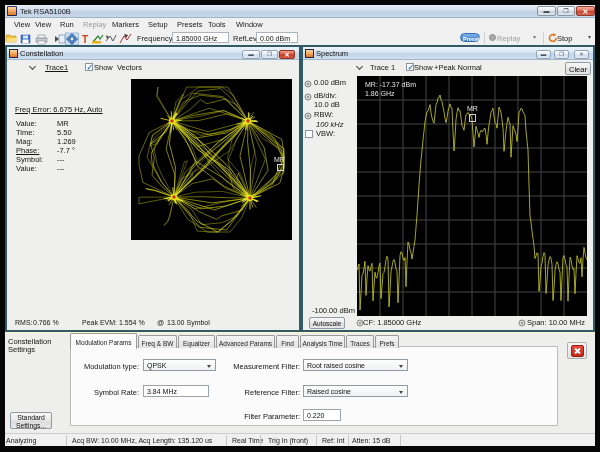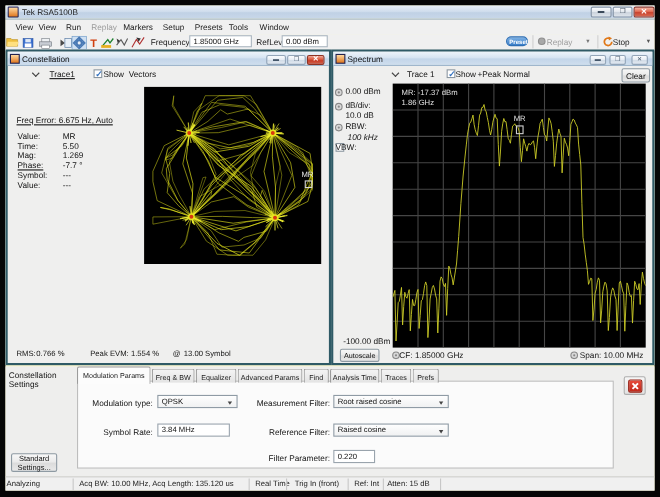--- a/index.html
+++ b/index.html
@@ -362,21 +362,21 @@
       </svg>
     <span class="smtext" style="left:11px;top:44px;">dB/div:</span>
     <span class="smtext" style="left:11px;top:53px;">10.0 dB</span>
     <svg class="abs" style="left:1px;top:65px;" width="9" height="9">
         <circle cx="4" cy="4" r="3" fill="#d8d8d8" stroke="#888"></circle>
         <circle cx="4" cy="4" r="1" fill="#888"></circle>
       </svg>
     <span class="smtext" style="left:11px;top:63px;">RBW:</span>
     <span class="smtext" style="left:13px;top:73px;font-style:italic;">100 kHz</span>
     <div class="cbx" style="left:2px;top:83px;"></div>
-    <span class="smtext" style="left:2px;top:82px;">VBW:</span>
+    <span class="smtext" style="left:13px;top:82px;">VBW:</span>
     <div class="abs" style="left:54px;top:29px;width:230px;height:240px;background:#000;">
       <svg width="230" height="240" viewBox="0 0 230 240">
         <g stroke="#464646" stroke-width="1">
           <line x1="23.0" y1="0" x2="23.0" y2="240"></line>
 <line x1="46.0" y1="0" x2="46.0" y2="240"></line>
 <line x1="69.0" y1="0" x2="69.0" y2="240"></line>
 <line x1="92.0" y1="0" x2="92.0" y2="240"></line>
 <line x1="115.0" y1="0" x2="115.0" y2="240"></line>
 <line x1="138.0" y1="0" x2="138.0" y2="240"></line>
 <line x1="161.0" y1="0" x2="161.0" y2="240"></line>

